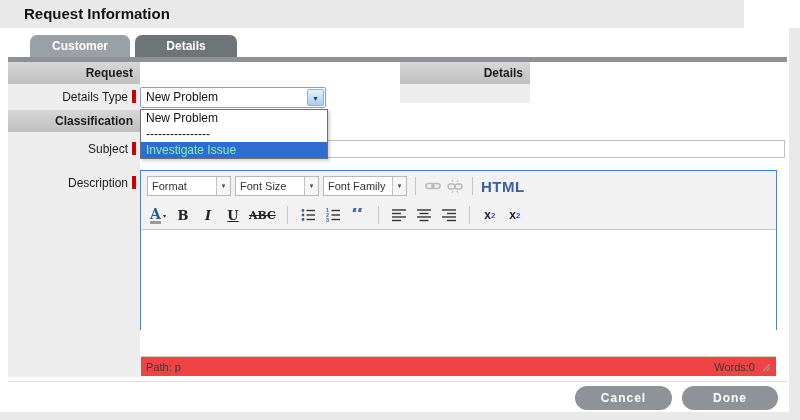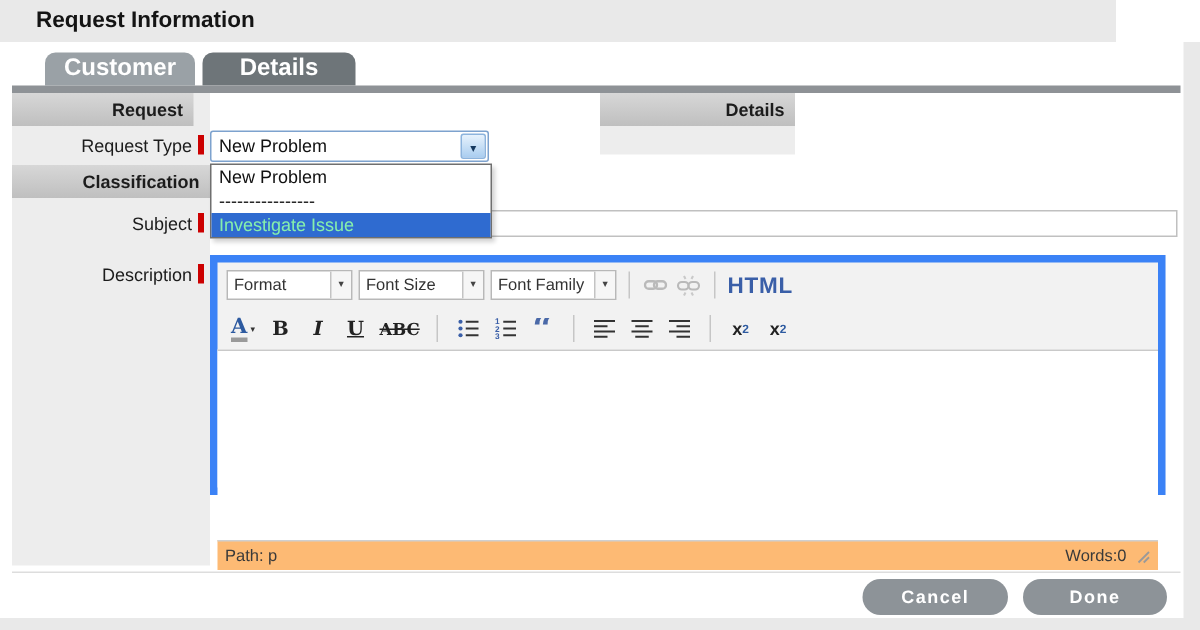--- a/index.html
+++ b/index.html
@@ -5,29 +5,29 @@
   * { margin:0; padding:0; box-sizing:border-box; }
   html,body { width:800px; height:420px; }
   body { font-family:"Liberation Sans", sans-serif; background:#ffffff; position:relative; overflow:hidden; }
 
   .titlebar { position:absolute; left:0; top:0; width:744px; height:28px; background:#e9e9e9; }
   .titlebar .title { position:absolute; left:24px; top:0; line-height:28px; font-size:15px; font-weight:bold; color:#141414; }
 
   .right-strip { position:absolute; left:789px; top:28px; width:11px; height:392px; background:#e9e9e9; }
   .bottom-strip { position:absolute; left:0; bottom:0; width:800px; height:8px; background:#e9e9e9; }
 
-  .tab { position:absolute; top:35px; height:22px; border-radius:7px 7px 0 0; color:#ffffff; font-size:16px; font-weight:bold; text-align:center; line-height:22px; cursor:default; }
+  .tab { position:absolute; top:35px; height:22px; border-radius:7px 7px 0 0; color:#ffffff; font-size:12px; font-weight:bold; text-align:center; line-height:22px; cursor:default; }
   .tab-customer { left:30px; width:100px; background:#9aa1a6; }
   .tab-details  { left:135px; width:102px; background:#6e7579; }
   .tabline { position:absolute; left:8px; top:57px; width:779px; height:5px; background:#8e9296; }
 
   .label-col { position:absolute; left:8px; top:62px; width:132px; height:315px; background:#ededed; }
 
   .band { position:absolute; height:22px; background:linear-gradient(#d7d7d7,#bfbfbf); font-size:12px; font-weight:bold; color:#1c1c1c; text-align:right; line-height:22px; padding-right:7px; }
-  .band-request { left:8px; top:62px; width:121px; }
+  .band-request { left:8px; top:62px; width:132px; }
   .band-details { left:400px; top:62px; width:130px; }
   .band-classification { left:8px; top:110px; width:132px; z-index:1; }
   .details-subrow { position:absolute; left:400px; top:84px; width:130px; height:19px; background:#ededed; }
 
   .field-label { position:absolute; left:8px; width:128px; font-size:12px; color:#1c1c1c; text-align:right; white-space:nowrap; }
   .req-mark { display:inline-block; width:4px; height:13px; background:#cc0000; margin-left:4px; vertical-align:-2px; }
   .lbl-request-type { top:90px; }
   .lbl-subject { top:142px; }
   .lbl-description { top:176px; }
 
@@ -35,21 +35,21 @@
   .select-box .val { position:absolute; left:5px; top:0; line-height:19px; font-size:12px; color:#111; }
   .select-arrow-btn { position:absolute; right:1px; top:1px; width:17px; height:17px; border:1px solid #8db4dd; border-radius:2px; background:linear-gradient(#e7f2fc,#a9cdf0); text-align:center; }
   .select-arrow-btn span { font-size:8px; color:#16395f; line-height:17px; display:block; }
 
   .dropdown { position:absolute; left:140px; top:109px; width:188px; background:#ffffff; border:1px solid #6f6f6f; z-index:10; box-shadow:2px 2px 3px rgba(0,0,0,.18); }
   .dropdown .opt { height:16px; line-height:16px; font-size:12px; color:#111; padding-left:5px; white-space:nowrap; overflow:hidden; }
   .dropdown .opt.selected { background:#2f6bd0; color:#86efac; }
 
   .subject-input { position:absolute; left:140px; top:140px; width:645px; height:18px; border:1px solid #c0c0c0; background:#ffffff; font-size:12px; padding:0 4px; font-family:"Liberation Sans", sans-serif; }
 
-  .editor { position:absolute; left:140px; top:170px; width:637px; height:160px; border:5px solid #3b82f6; background:#f2f2f2; }
+  .editor { position:absolute; left:140px; top:170px; width:637px; height:160px; border:1px solid #3b82f6; background:#f2f2f2; }
   .tbar1 { height:30px; display:flex; align-items:center; padding:0 6px; gap:4px; }
   .tb-select { width:84px; height:20px; background:#ffffff; border:1px solid #b8b8b8; display:flex; align-items:stretch; }
   .tb-select .tsv { flex:1; font-size:11px; line-height:18px; padding-left:4px; color:#333; white-space:nowrap; overflow:hidden; }
   .tb-select .tsa { width:14px; border-left:1px solid #c3c3c3; text-align:center; font-size:7px; line-height:18px; color:#444; background:#f6f6f6; }
   .tsep { width:1px; height:18px; background:#c6c6c6; margin:0 4px; }
   .tbtn { display:inline-flex; align-items:center; justify-content:center; min-width:18px; height:18px; cursor:pointer; }
   .tbtn.disabled { opacity:.45; cursor:default; }
   .html-btn { font-size:15px; font-weight:bold; color:#3a5fa8; letter-spacing:.5px; }
 
   .tbar2 { height:28px; display:flex; align-items:center; padding:0 8px; gap:7px; }
@@ -59,21 +59,21 @@
   .ic-underline { font-weight:bold; font-size:13px; color:#222; text-decoration:underline; }
   .ic-strike { font-weight:bold; font-size:11px; color:#222; text-decoration:line-through; letter-spacing:0; }
   .color-a { display:inline-flex; align-items:center; gap:2px; }
   .color-a .a-glyph { font-weight:bold; font-size:14px; color:#2d5aa0; border-bottom:3px solid #9a9a9a; line-height:14px; font-family:"DejaVu Serif", serif; }
   .color-a .a-caret { font-size:6px; color:#333; }
   .ic-quote { font-family:"DejaVu Serif", serif; font-weight:bold; font-size:24px; color:#4a69a8; line-height:10px; height:14px; overflow:hidden; }
   .ic-subsup { font-weight:bold; font-size:12px; color:#222; }
   .ic-subsup sub, .ic-subsup sup { color:#2d5aa0; font-size:8px; font-weight:bold; }
 
   .editor-content { height:127px; background:#ffffff; border-top:1px solid #c9c9c9; cursor:text; }
-  .editor-status { height:20px; background:#fdba74; border-top:1px solid #cfcfcf; display:flex; align-items:center; justify-content:space-between; padding:0 5px; font-size:11px; color:#3a3a3a; }
+  .editor-status { height:20px; background:#ef4444; border-top:1px solid #cfcfcf; display:flex; align-items:center; justify-content:space-between; padding:0 5px; font-size:11px; color:#3a3a3a; }
   .status-right { display:flex; align-items:center; gap:5px; }
 
   .footer-sep { position:absolute; left:8px; top:381px; width:779px; height:1px; background:#dddddd; }
   .btn { position:absolute; top:386px; height:24px; border:none; border-radius:12px; background:#8d9398; color:#ffffff; font-weight:bold; font-size:12px; letter-spacing:1px; text-align:center; line-height:24px; cursor:pointer; font-family:"Liberation Sans", sans-serif; }
   .btn-cancel { left:575px; width:97px; }
   .btn-done { left:682px; width:96px; }
 
   svg { display:block; }
 </style>
 </head>
@@ -89,21 +89,21 @@
 <div class="tab tab-details">Details</div>
 <div class="tabline"></div>
 
 <div class="label-col"></div>
 
 <div class="band band-request">Request</div>
 <div class="band band-details">Details</div>
 <div class="details-subrow"></div>
 <div class="band band-classification">Classification</div>
 
-<div class="field-label lbl-request-type"><span>Request Type</span><span class="req-mark"></span></div>
+<div class="field-label lbl-request-type"><span>Details Type</span><span class="req-mark"></span></div>
 <div class="field-label lbl-subject"><span>Subject</span><span class="req-mark"></span></div>
 <div class="field-label lbl-description"><span>Description</span><span class="req-mark"></span></div>
 
 <div class="select-box">
   <div class="val">New Problem</div>
   <div class="select-arrow-btn">
       <span>▾</span>
     </div>
 </div>
 

